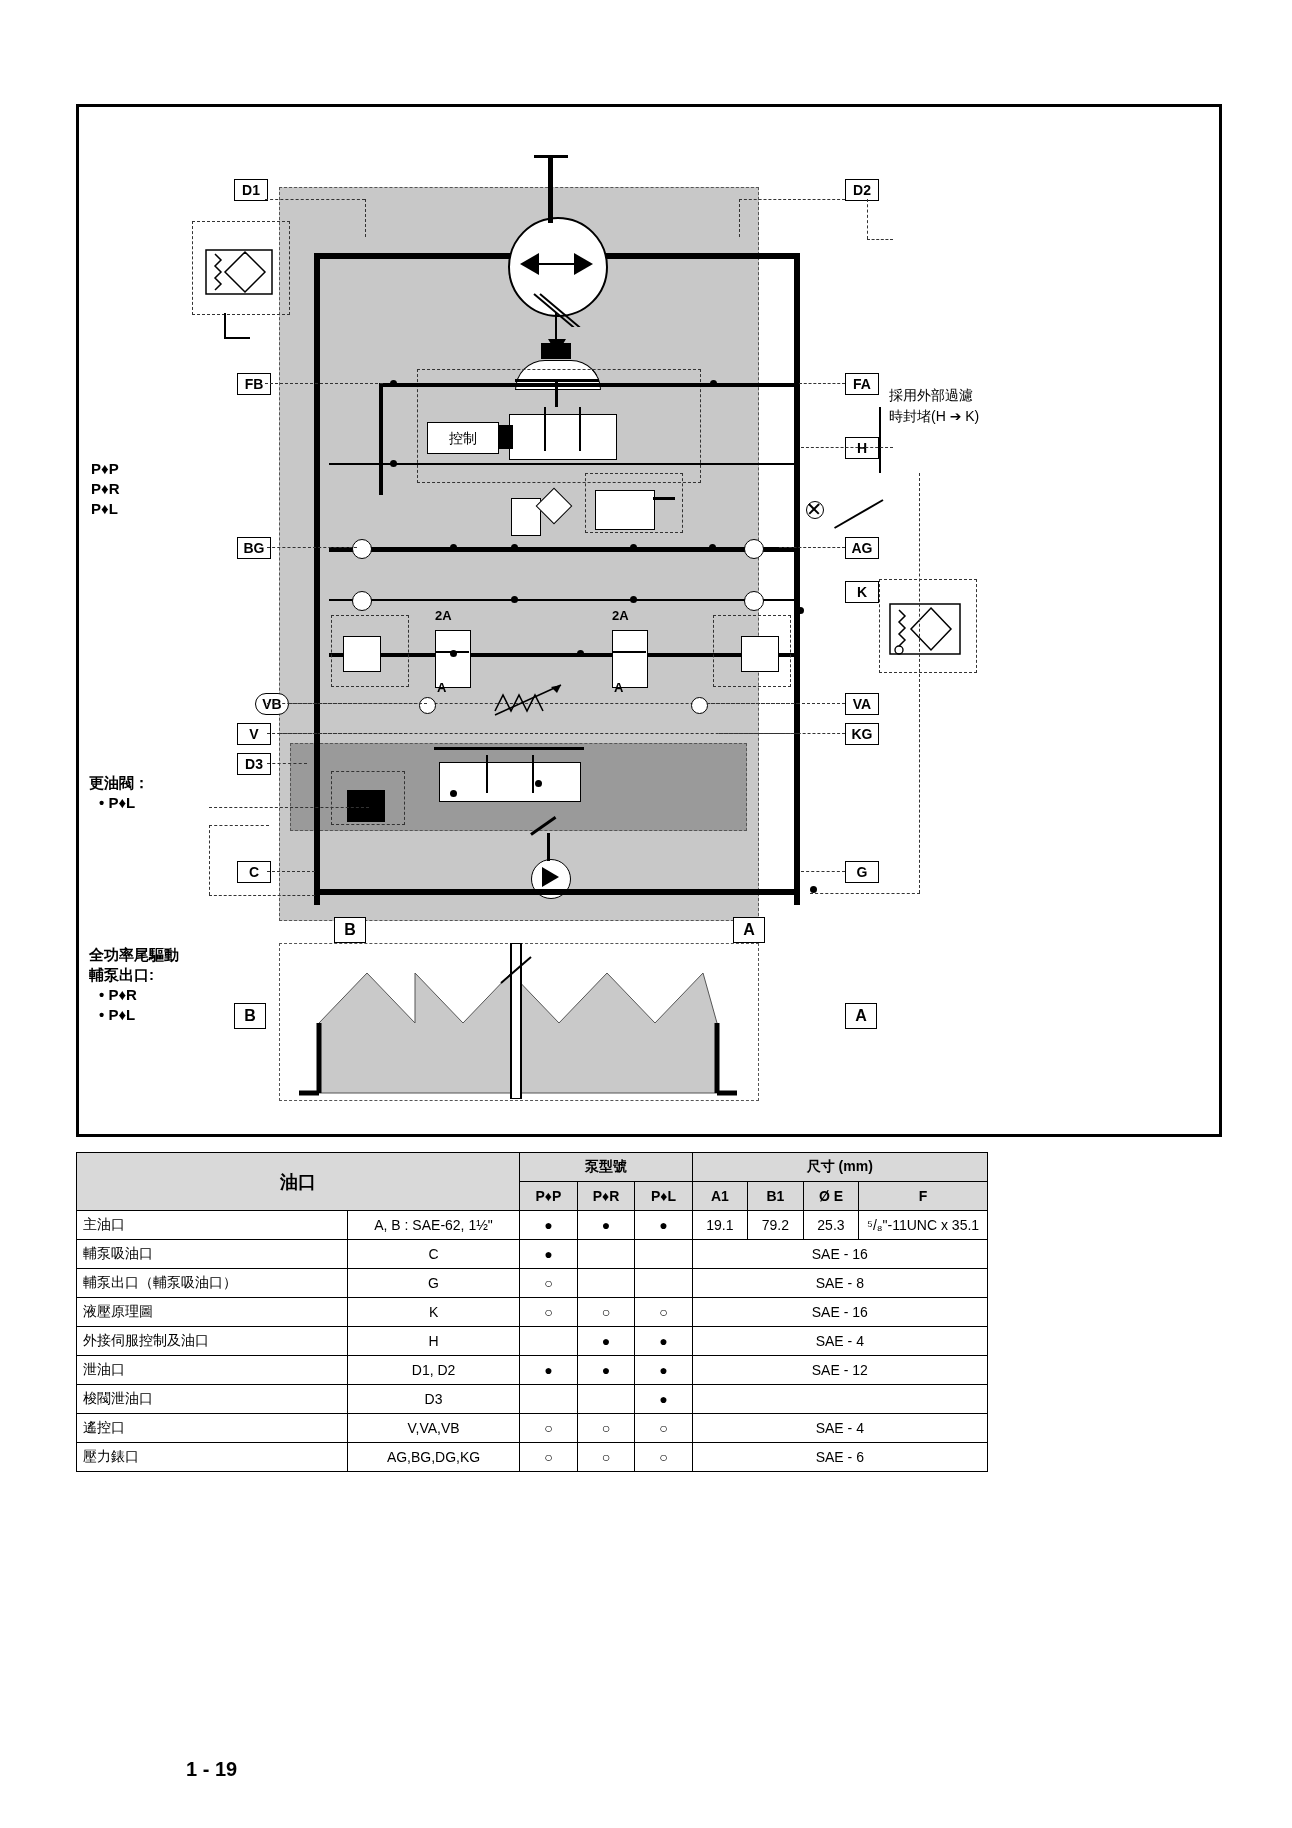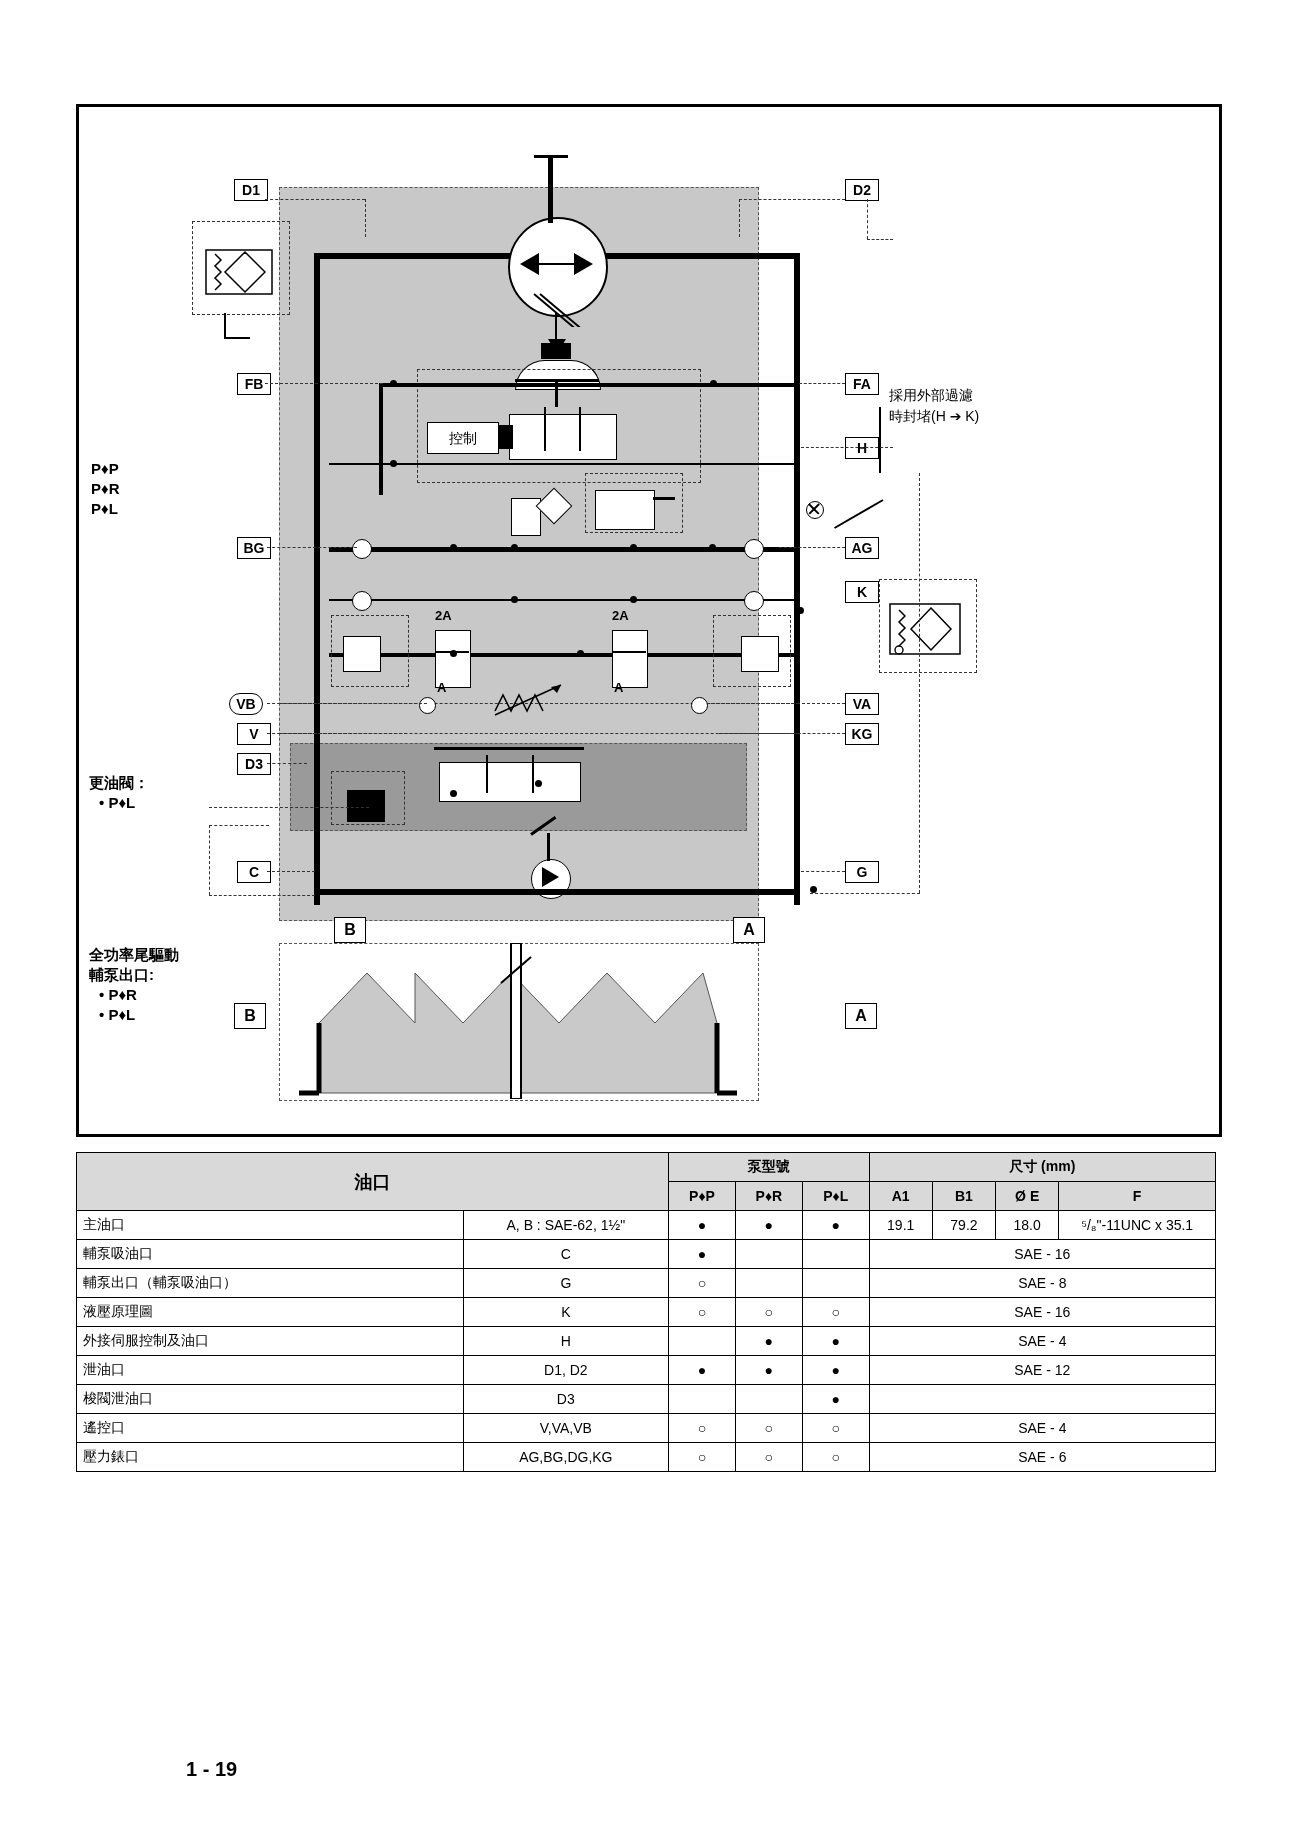--- a/index.html
+++ b/index.html
@@ -31,21 +31,21 @@
        text-align:center;line-height:20px;height:20px;min-width:26px;padding:0 3px;}
   .tagbig{position:absolute;border:1.5px solid #000;background:#fff;font-size:16px;font-weight:bold;
        text-align:center;line-height:24px;height:24px;width:30px;}
 
   .lbl{position:absolute;font-size:15px;font-weight:bold;line-height:20px;}
   .lbl-sm{position:absolute;font-size:13px;line-height:17px;}
   .note{position:absolute;font-size:14px;line-height:21px;}
 
   
   .tblwrap{position:absolute;left:76px;top:1152px;width:1140px;}
-  table{border-collapse:collapse;width:1140px;font-size:14px;}
+  table{border-collapse:collapse;width:912px;font-size:14px;}
   table td,table th{border:1px solid #000;padding:2px 6px;height:24px;}
   thead th{background:#d9d9d9;font-weight:bold;text-align:center;}
   .lefthead{text-align:center;font-size:18px;font-weight:bold;}
   .c{text-align:center;}
   .l{text-align:left;}
   .filled::after{content:"\25CF";font-size:14px;}
   .open::after{content:"\25CB";font-size:14px;}
   .pagenum{position:absolute;left:186px;top:1758px;font-size:20px;font-weight:bold;}
 </style>
 </head>
@@ -228,21 +228,21 @@
     </div>
 
     <div class="tag" style="left:155px;top:72px;">D1</div>
     <div class="tag" style="left:766px;top:72px;">D2</div>
     <div class="tag" style="left:158px;top:266px;">FB</div>
     <div class="tag" style="left:766px;top:266px;">FA</div>
     <div class="tag" style="left:766px;top:330px;">H</div>
     <div class="tag" style="left:158px;top:430px;">BG</div>
     <div class="tag" style="left:766px;top:430px;">AG</div>
     <div class="tag" style="left:766px;top:474px;">K</div>
-    <div class="tag" style="left:150px;top:586px;border-radius:11px;">VB</div>
+    <div class="tag" style="left:176px;top:586px;border-radius:11px;">VB</div>
     <div class="tag" style="left:766px;top:586px;">VA</div>
     <div class="tag" style="left:158px;top:616px;">V</div>
     <div class="tag" style="left:766px;top:616px;">KG</div>
     <div class="tag" style="left:158px;top:646px;">D3</div>
     <div class="tag" style="left:158px;top:754px;">C</div>
     <div class="tag" style="left:766px;top:754px;">G</div>
 
     <div class="tagbig" style="left:255px;top:810px;">B</div>
     <div class="tagbig" style="left:654px;top:810px;">A</div>
     <div class="tagbig" style="left:155px;top:896px;">B</div>
@@ -307,21 +307,21 @@
       </thead>
       <tbody>
         <tr>
           <td class="l" style="width:400px">主油口</td>
           <td class="c" style="width:200px">A, B : SAE-62, 1½"</td>
           <td class="c filled"></td>
           <td class="c filled"></td>
           <td class="c filled"></td>
           <td class="c">19.1</td>
           <td class="c">79.2</td>
-          <td class="c">18.0</td>
+          <td class="c">25.3</td>
           <td class="c">⁵/₈"-11UNC x 35.1</td>
         </tr>
         <tr>
           <td class="l">輔泵吸油口</td>
           <td class="c">C</td>
           <td class="c filled"></td>
           <td class="c"></td>
           <td class="c"></td>
           <td class="c" colspan="4">SAE - 16</td>
         </tr>

